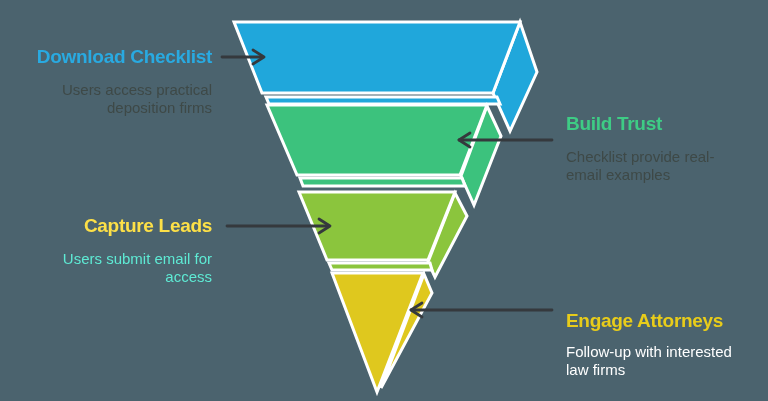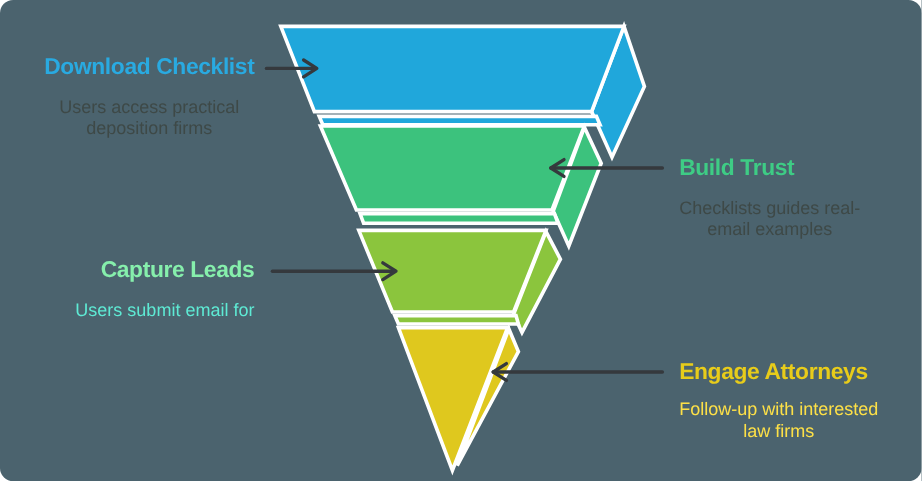--- a/index.html
+++ b/index.html
@@ -1,27 +1,27 @@
 <!DOCTYPE html>
 <html><head>
 <meta charset="utf-8">
 <style>
   html,body{margin:0;padding:0;}
   body{font-family:"Liberation Sans","DejaVu Sans",sans-serif;}
-  .canvas{position:relative;width:768px;height:401px;overflow:hidden;border-radius:11px;}
+  .canvas{position:relative;width:768px;height:401px;overflow:hidden;}
   .diagram-svg{position:absolute;left:0;top:0;width:768px;height:401px;display:block;}
   .funnel polygon{stroke-width:3;stroke-linejoin:miter;}
   .arrows{stroke-width:2.8;}
   .arrows line,.arrows polyline{fill:none;stroke-linecap:round;stroke-linejoin:round;}
   .label{position:absolute;}
   .align-right{right:556px;text-align:right;}
   .align-left{left:566px;text-align:left;}
   .stage-title{font-size:19px;font-weight:700;line-height:26px;letter-spacing:-0.3px;white-space:nowrap;}
   .stage-desc{margin-top:11px;font-size:15px;line-height:18px;}
-  .desc-line{white-space:nowrap;text-align:center;}
+  .desc-line{white-space:nowrap;}
 </style>
 </head>
 <body>
 
 <div class="canvas" style="background-color: rgb(75, 99, 110);">
 
   <svg class="diagram-svg" viewBox="0 0 768 401">
     <g class="funnel" stroke="#FFFFFF">
       <g>
         <polygon points="520,22 537,72 510,131 493,93" fill="#20A7DB"></polygon>
@@ -65,36 +65,37 @@
   </svg>
 
   <div class="label align-right" style="top:44px">
     <div class="stage-title" style="color: rgb(41, 170, 225);">Download Checklist</div>
     <div class="stage-desc" style="color: rgb(62, 73, 71);">
       <div class="desc-line">Users access practical</div>
       <div class="desc-line">deposition firms</div>
     </div>
   </div>
 
-  <div class="label align-left" style="top:128px">
+  <div class="label align-left" style="top:111px">
     <div class="stage-title" style="color: rgb(62, 204, 133);">Build Trust</div>
     <div class="stage-desc" style="color: rgb(62, 73, 71);">
-      <div class="desc-line">Checklists guides real-</div>
+      <div class="desc-line">Checklist provide real-</div>
       <div class="desc-line">email examples</div>
     </div>
   </div>
 
   <div class="label align-right" style="top:213px">
-    <div class="stage-title" style="color: #86efac;">Capture Leads</div>
+    <div class="stage-title" style="color: #fde047;">Capture Leads</div>
     <div class="stage-desc" style="color: #5eead4;">
       <div class="desc-line">Users submit email for</div>
+      <div class="desc-line">access</div>
     </div>
   </div>
 
   <div class="label align-left" style="top:298px">
-    <div class="stage-title" style="color: rgb(232, 204, 26);">Engage Attorneys</div>
-    <div class="stage-desc" style="margin-top: 9px; color: #fde047;">
+    <div class="stage-title" style="color: rgb(232, 204, 26); margin-top: 10px;">Engage Attorneys</div>
+    <div class="stage-desc" style="margin-top: 9px; color: #ffffff;">
       <div class="desc-line">Follow-up with interested</div>
       <div class="desc-line">law firms</div>
     </div>
   </div>
 
 </div>
 
 </body></html>

